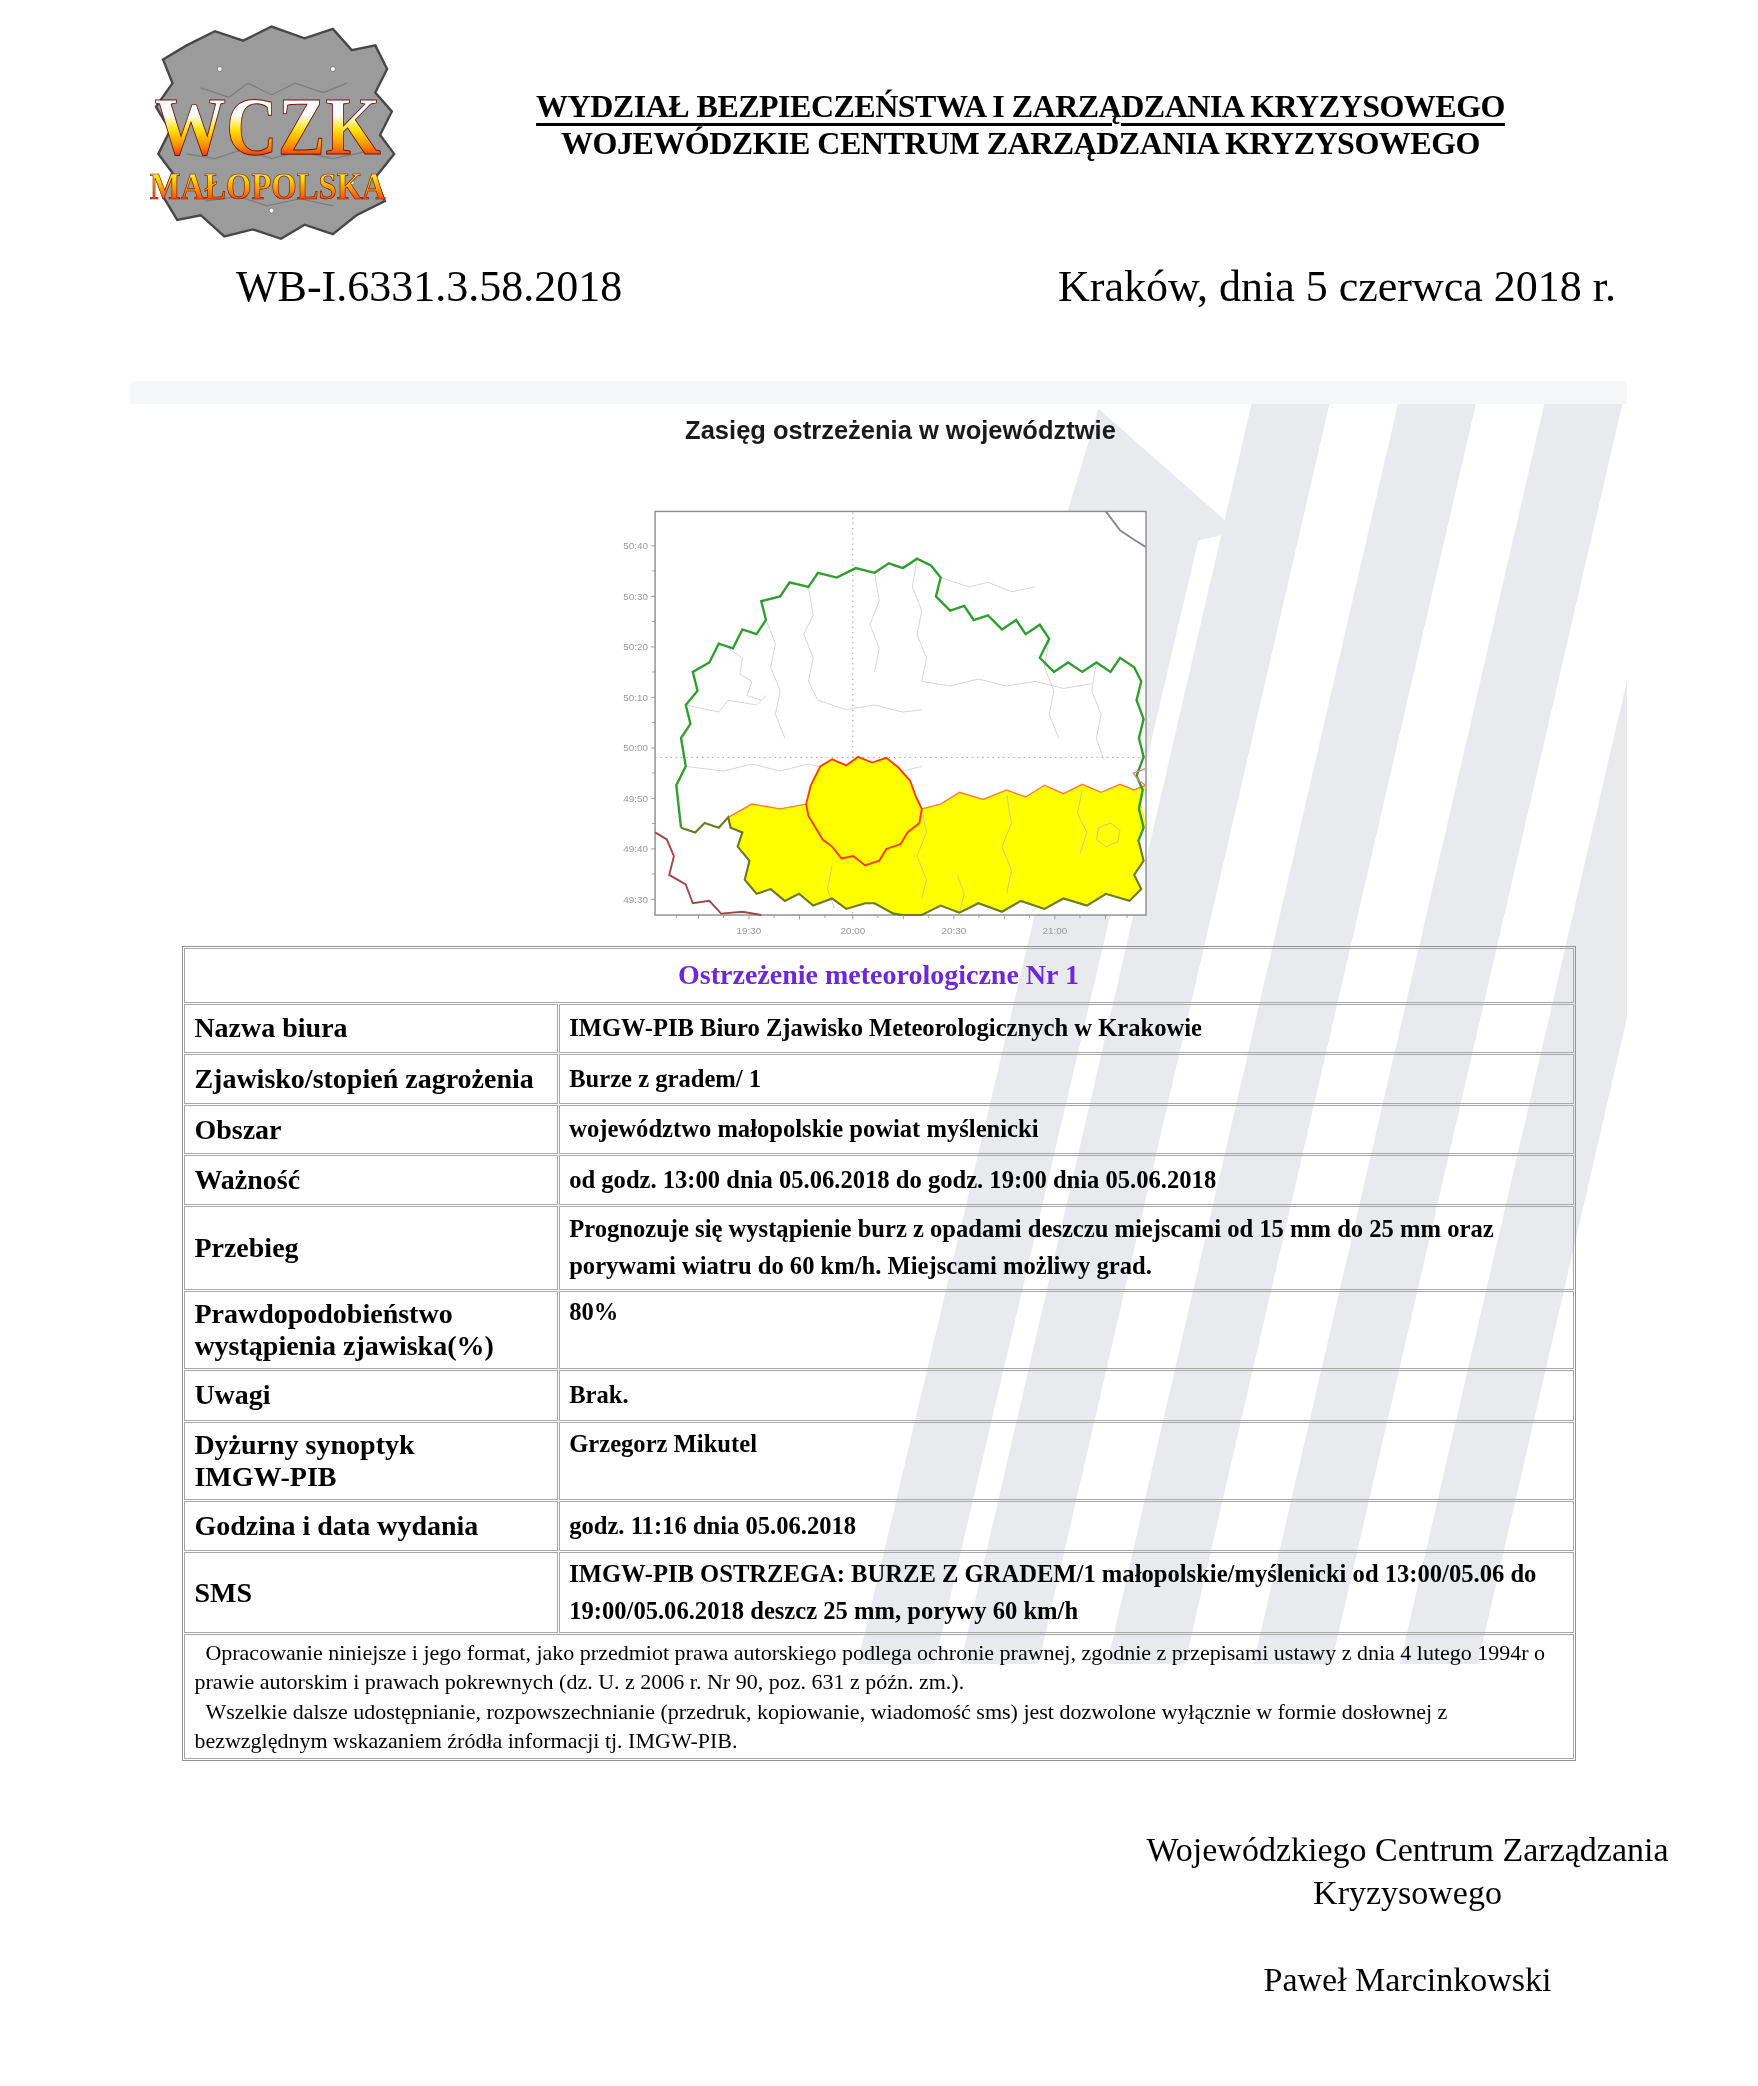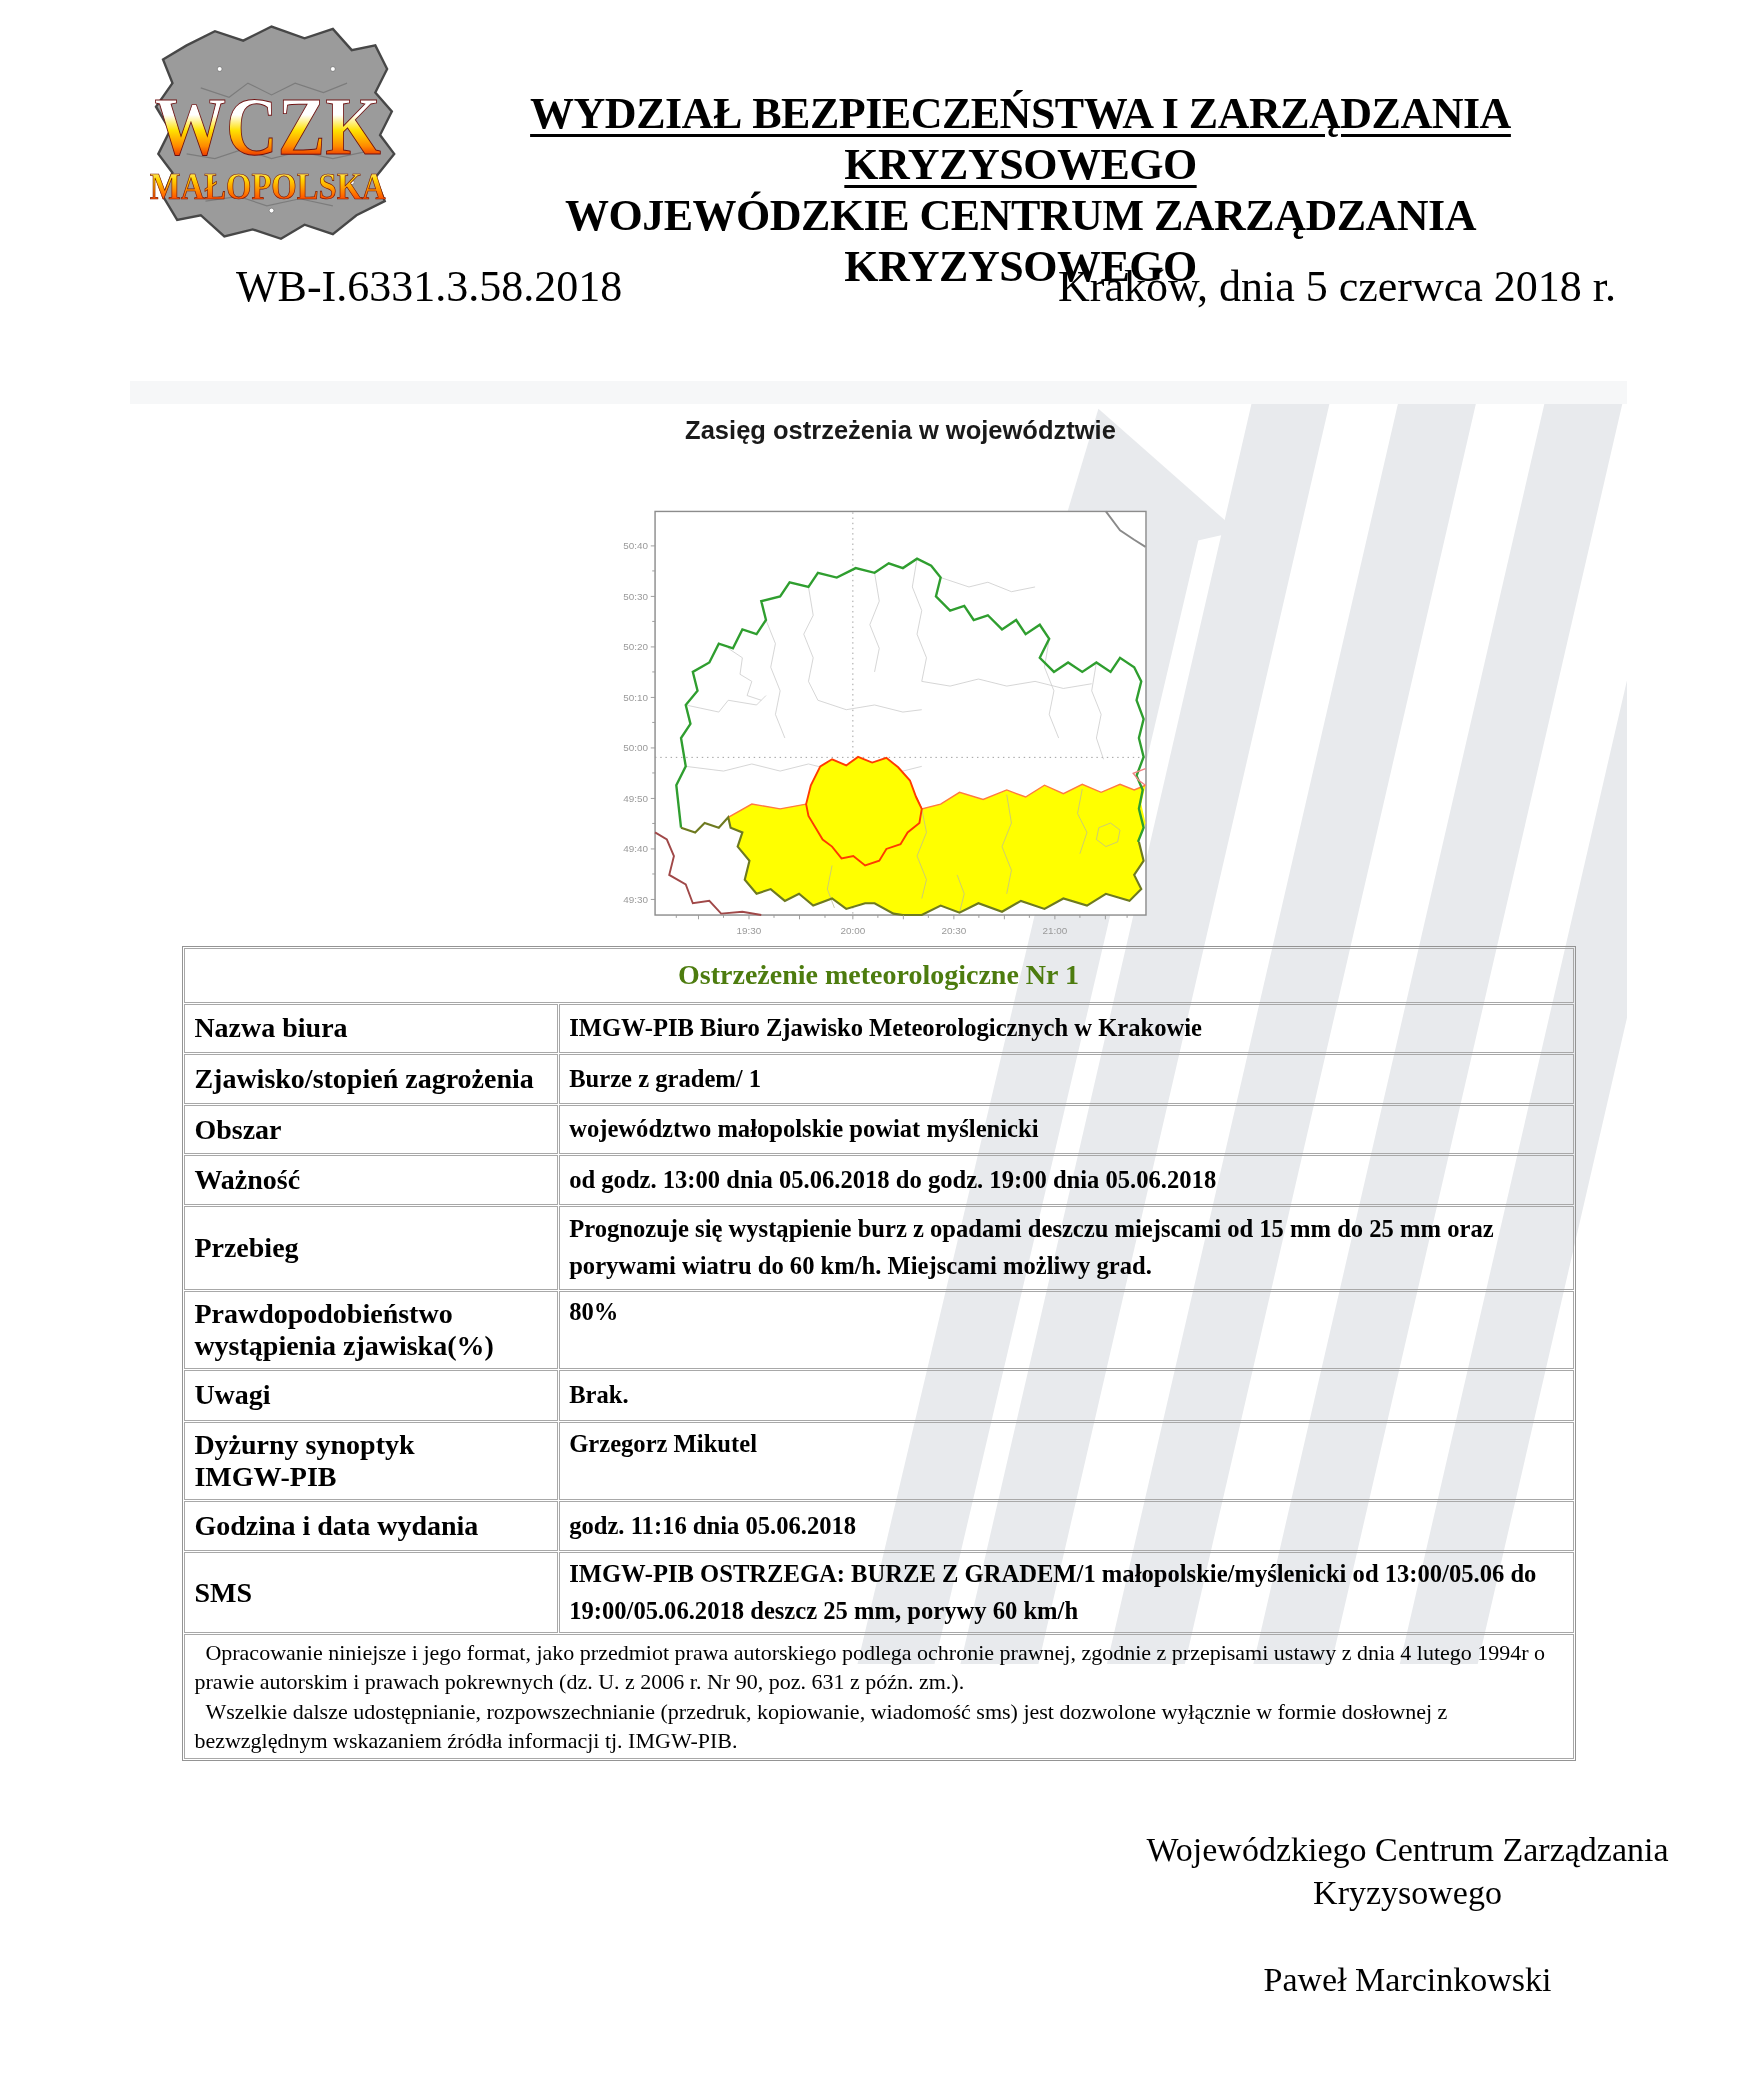--- a/index.html
+++ b/index.html
@@ -11,21 +11,21 @@
   #watermark{position:absolute;left:130px;top:381px;width:1497px;height:1283px;overflow:hidden;z-index:0;}
   #watermark .wm-top{position:absolute;left:0;top:0;width:100%;height:23px;background:#f6f7f8;}
   #watermark svg{position:absolute;left:0;top:23px;}
   .wm-shape{fill:#e8eaed;}
   
   #content{position:absolute;left:0;top:0;width:100%;height:100%;z-index:1;border-radius:13px;}
   
   #logo{position:absolute;left:130px;top:12.3px;width:276px;height:239px;}
   
   #hdr{position:absolute;left:425px;top:88px;width:1191px;text-align:center;
-       font-weight:bold;font-size:44px;line-height:1.16;letter-spacing:-0.5px;}
+       font-weight:bold;font-size:32px;line-height:1.16;letter-spacing:-0.5px;}
   #hdr .u{text-decoration:underline;text-decoration-thickness:3.3px;text-underline-offset:5.7px;}
   
   .refline{position:absolute;top:261px;font-size:44px;}
   #refnum{left:236px;}
   #placedate{right:142px;}
   
   .shot-h1{position:absolute;left:610px;top:416px;width:581px;text-align:center;
            font-family:"Liberation Sans",sans-serif;font-size:25.5px;font-weight:bold;color:#1a1a1a;}
   .shot-h2{position:absolute;left:610px;top:474px;width:581px;text-align:center;
            font-family:"Liberation Sans",sans-serif;font-size:23px;font-weight:bold;color:#3a3a3a;}
@@ -33,21 +33,21 @@
   #mapwrap{position:absolute;left:610px;top:502px;width:548px;height:439px;}
   .tick-label{font-family:"Liberation Sans",sans-serif;font-size:21px;fill:#9a9a9a;}
   
   #warntable{position:absolute;left:182px;top:946px;width:1394px;
              border-collapse:separate;border-spacing:1.4px;border:1.4px solid #949494;
              font-size:24.6px;background:transparent;}
   #warntable td{border:0.9px solid #a8a8a8;padding:2.8px 10.4px 2.8px 9.4px;vertical-align:middle;
                 font-weight:bold;background:transparent;}
   #warntable td.lbl{width:352px;white-space:pre-line;font-size:28px;}
   #warntable td.val{line-height:1.5;}
-  #warntable td.ttl{text-align:center;color:#4d7c0f;font-size:28px;height:47px;font-weight:bold;}
+  #warntable td.ttl{text-align:center;color:#6d28d9;font-size:28px;height:47px;font-weight:bold;}
   .h-s td{height:42px;} .h-m td{height:71px;} .h-l td{height:76px;}
   .h-u td{height:43px;} .h-sms td{height:73px;}
   #warntable td.foot{font-weight:normal;font-size:22px;line-height:1.33;vertical-align:top;
                      white-space:pre-wrap;height:102px;}
   
   #sig{position:absolute;left:1077px;top:1829px;width:661px;text-align:center;font-size:34px;line-height:1.25;}
   #sig .name{margin-top:45px;}
 </style>
 </head>
 <body>

